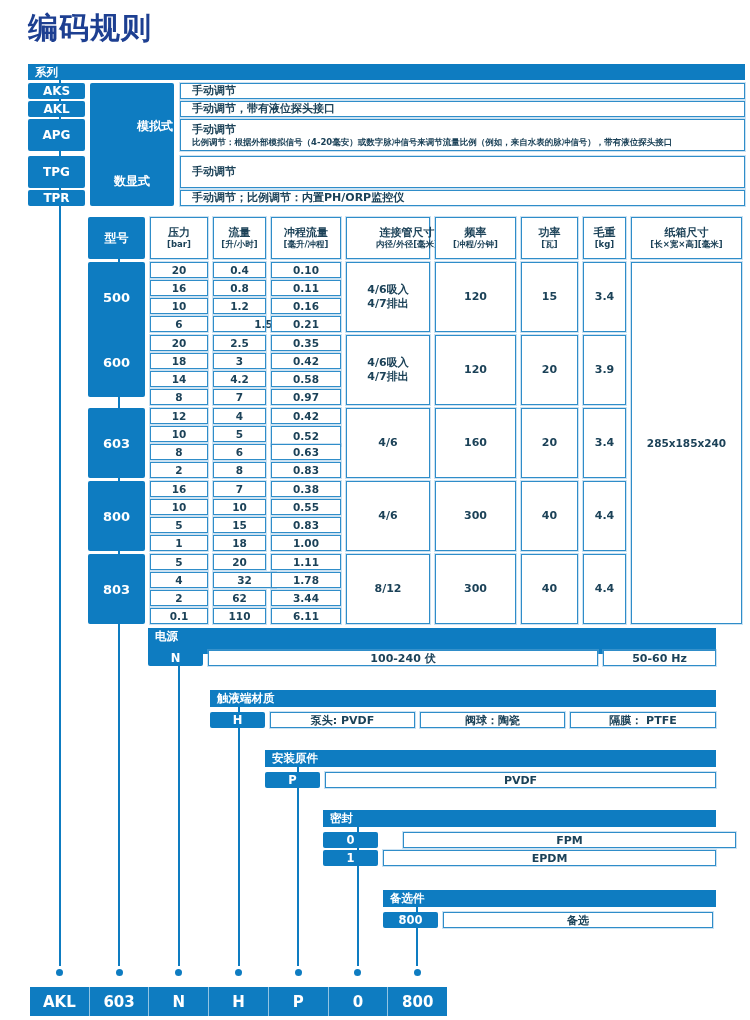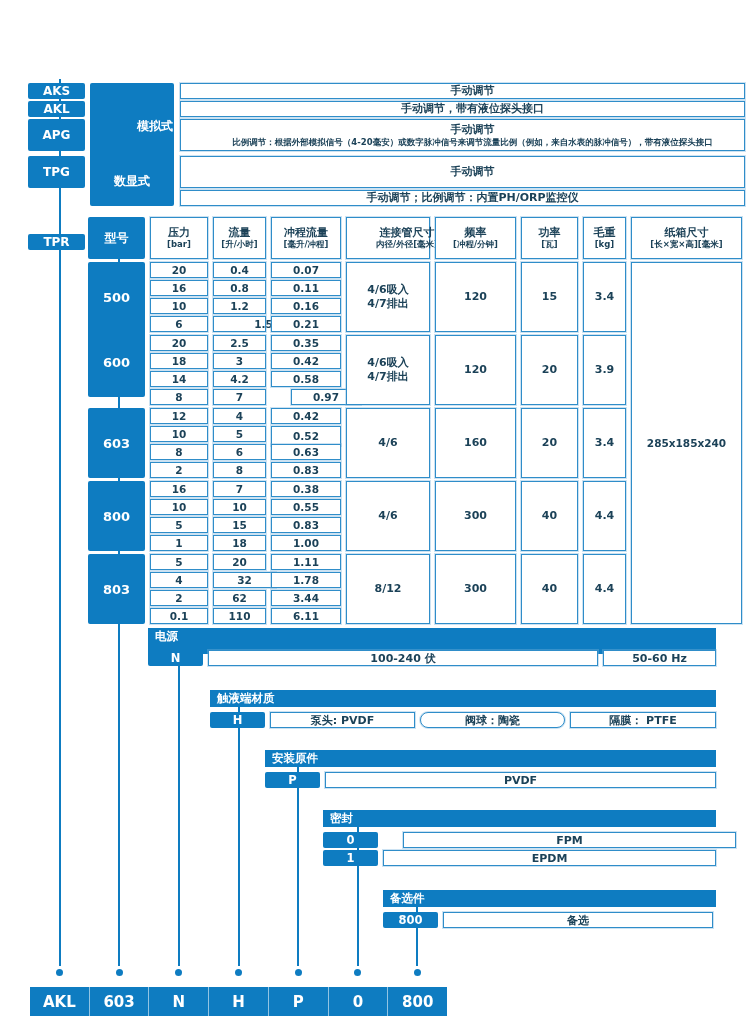--- a/index.html
+++ b/index.html
@@ -13,21 +13,21 @@
   body{font-family:"DejaVu Sans","Liberation Sans",sans-serif;}
   #page{position:relative;width:750px;height:1020px;background:#fff;overflow:hidden;}
   .abs{position:absolute;box-sizing:border-box;}
   #page-title{left:28px;top:8px;font-size:30px;font-weight:800;color:var(--title);letter-spacing:1px;}
   .bar{background:var(--blue);color:#fff;font-weight:700;font-size:11.5px;line-height:16px;padding-left:7px;z-index:2;}
   .key{background:var(--blue);color:#fff;font-weight:700;text-align:left;border-radius:2px;
        display:flex;align-items:center;justify-content:center;font-size:11.5px;z-index:2;}
   .box{background:#fff;border:1px solid var(--blue-border);box-shadow:0 0 0 1px var(--blue-halo);
        display:flex;align-items:center;justify-content:center;
        font-size:11px;font-weight:700;color:var(--ink);z-index:2;}
-  .box.vleft{justify-content:flex-start;padding-left:20px;flex-direction:column;align-items:center;}
+  .box.vleft{justify-content:flex-start;padding-left:11px;flex-direction:column;align-items:flex-start;}
   .l1{font-size:11px;font-weight:700;color:var(--ink);line-height:14px;white-space:nowrap;}
   .l2{font-size:8.5px;font-weight:700;color:var(--ink);line-height:10px;white-space:nowrap;}
   .cellsm{background:#fff;border:1px solid var(--blue-border);box-shadow:0 0 0 1px var(--blue-halo);
        display:flex;align-items:center;justify-content:center;
        font-size:10.5px;font-weight:700;color:var(--ink);z-index:2;}
   .hdr{background:#fff;border:1px solid var(--blue-border);box-shadow:0 0 0 1px var(--blue-halo);
        display:flex;flex-direction:column;align-items:center;justify-content:center;z-index:2;}
   .hdr .h1{font-size:11px;font-weight:700;color:var(--ink);line-height:13px;white-space:nowrap;}
   .hdr .h2{font-size:8.5px;font-weight:700;color:var(--ink);line-height:11px;white-space:nowrap;}
   .model{background:var(--blue);color:#fff;font-weight:800;font-size:13px;border-radius:2px;
@@ -37,20 +37,22 @@
   .dot{background:var(--blue);width:7px;height:7px;border-radius:50%;z-index:1;}
   #code-bar{left:30px;top:987px;width:417px;height:29px;background:var(--blue);display:flex;z-index:2;}
   .seg{flex:1;display:flex;align-items:center;justify-content:center;
        color:#fff;font-weight:800;font-size:15px;}
   .seg + .seg{border-left:1px solid rgba(255,255,255,.55);}
 </style>
 </head>
 <body>
 
 <div id="page">
+  <div class="abs" id="page-title">编码规则</div>
+  <div class="abs bar" id="series-bar" style="left:28px;top:64px;width:717px;height:16px;">系列</div>
   <div id="built">
       <div class="line abs" style="left: 58.8px; top: 79px; width: 2px; height: 887px;"></div>
       <div class="dot abs" style="left: 56.3px; top: 969px; width: 7px; height: 7px;"></div>
       <div class="line abs" style="left: 118.4px; top: 259px; width: 2px; height: 707px;"></div>
       <div class="dot abs" style="left: 115.9px; top: 969px; width: 7px; height: 7px;"></div>
       <div class="line abs" style="left: 177.9px; top: 645px; width: 2px; height: 321px;"></div>
       <div class="dot abs" style="left: 175.4px; top: 969px; width: 7px; height: 7px;"></div>
       <div class="line abs" style="left: 237.5px; top: 707px; width: 2px; height: 259px;"></div>
       <div class="dot abs" style="left: 235px; top: 969px; width: 7px; height: 7px;"></div>
       <div class="line abs" style="left: 297.1px; top: 767px; width: 2px; height: 199px;"></div>
@@ -71,21 +73,21 @@
       <div class="key abs" style="left: 28px; top: 119px; width: 57px; height: 32px; font-size: 12px;">APG</div>
       <div class="box vleft abs" style="left: 180px; top: 119px; width: 565px; height: 32px; justify-content: center;">
         <div class="l1">手动调节</div>
         <div class="l2">比例调节：根据外部模拟信号（4-20毫安）或数字脉冲信号来调节流量比例（例如，来自水表的脉冲信号），带有液位探头接口</div>
       </div>
       <div class="key abs" style="left: 90px; top: 156px; width: 84px; height: 50px; font-size: 12px;">数显式</div>
       <div class="key abs" style="left: 28px; top: 156px; width: 57px; height: 32px; font-size: 12px;">TPG</div>
       <div class="box vleft abs" style="left: 180px; top: 156px; width: 565px; height: 32px; justify-content: center;">
         <div class="l1">手动调节</div>
       </div>
-      <div class="key abs" style="left: 28px; top: 190px; width: 57px; height: 16px; font-size: 12px; margin-top: 44px;">TPR</div>
+      <div class="key abs" style="left: 28px; top: 190px; width: 57px; height: 16px; font-size: 12px;">TPR</div>
       <div class="box vleft abs" style="left: 180px; top: 190px; width: 565px; height: 16px; justify-content: center;">
         <div class="l1">手动调节；比例调节：内置PH/ORP监控仪</div>
       </div>
       <div class="model abs" style="left: 88px; top: 217px; width: 57px; height: 42px;">
         <div style="font-size: 12px;">型号</div>
       </div>
       <div class="hdr abs" style="left: 150px; top: 217px; width: 58px; height: 42px;">
         <div class="h1">压力</div>
         <div class="h2">[bar]</div>
       </div>
@@ -119,21 +121,21 @@
       </div>
       <div class="model abs" style="left: 88px; top: 262px; width: 57px; height: 70px;">500</div>
       <div class="cellsm abs" style="left: 150px; top: 262px; width: 58px; height: 16px;">20</div>
       <div class="cellsm abs" style="left: 150px; top: 280px; width: 58px; height: 16px;">16</div>
       <div class="cellsm abs" style="left: 150px; top: 298px; width: 58px; height: 16px;">10</div>
       <div class="cellsm abs" style="left: 150px; top: 316px; width: 58px; height: 16px;">6</div>
       <div class="cellsm abs" style="left: 213px; top: 262px; width: 53px; height: 16px;">0.4</div>
       <div class="cellsm abs" style="left: 213px; top: 280px; width: 53px; height: 16px;">0.8</div>
       <div class="cellsm abs" style="left: 213px; top: 298px; width: 53px; height: 16px;">1.2</div>
       <div class="cellsm abs" style="left: 213px; top: 316px; width: 53px; height: 16px; padding-left: 48px;">1.5</div>
-      <div class="cellsm abs" style="left: 271px; top: 262px; width: 70px; height: 16px;">0.07</div>
+      <div class="cellsm abs" style="left: 271px; top: 262px; width: 70px; height: 16px;">0.10</div>
       <div class="cellsm abs" style="left: 271px; top: 280px; width: 70px; height: 16px;">0.11</div>
       <div class="cellsm abs" style="left: 271px; top: 298px; width: 70px; height: 16px;">0.16</div>
       <div class="cellsm abs" style="left: 271px; top: 316px; width: 70px; height: 16px;">0.21</div>
       <div class="box mergecell abs" style="left: 346px; top: 262px; width: 84px; height: 70px;">
         <div class="l1">4/6吸入</div>
         <div class="l1">4/7排出</div>
       </div>
       <div class="box mergecell abs" style="left: 435px; top: 262px; width: 81px; height: 70px;">
         <div class="l1">120</div>
       </div>
@@ -148,21 +150,21 @@
       <div class="cellsm abs" style="left: 150px; top: 353px; width: 58px; height: 16px;">18</div>
       <div class="cellsm abs" style="left: 150px; top: 371px; width: 58px; height: 16px;">14</div>
       <div class="cellsm abs" style="left: 150px; top: 389px; width: 58px; height: 16px;">8</div>
       <div class="cellsm abs" style="left: 213px; top: 335px; width: 53px; height: 16px;">2.5</div>
       <div class="cellsm abs" style="left: 213px; top: 353px; width: 53px; height: 16px;">3</div>
       <div class="cellsm abs" style="left: 213px; top: 371px; width: 53px; height: 16px;">4.2</div>
       <div class="cellsm abs" style="left: 213px; top: 389px; width: 53px; height: 16px;">7</div>
       <div class="cellsm abs" style="left: 271px; top: 335px; width: 70px; height: 16px;">0.35</div>
       <div class="cellsm abs" style="left: 271px; top: 353px; width: 70px; height: 16px;">0.42</div>
       <div class="cellsm abs" style="left: 271px; top: 371px; width: 70px; height: 16px;">0.58</div>
-      <div class="cellsm abs" style="left: 271px; top: 389px; width: 70px; height: 16px; margin-left: 20px;">0.97</div>
+      <div class="cellsm abs" style="left: 271px; top: 389px; width: 70px; height: 16px;">0.97</div>
       <div class="box mergecell abs" style="left: 346px; top: 335px; width: 84px; height: 70px;">
         <div class="l1">4/6吸入</div>
         <div class="l1">4/7排出</div>
       </div>
       <div class="box mergecell abs" style="left: 435px; top: 335px; width: 81px; height: 70px;">
         <div class="l1">120</div>
       </div>
       <div class="box mergecell abs" style="left: 521px; top: 335px; width: 57px; height: 70px;">
         <div class="l1">20</div>
       </div>
@@ -245,21 +247,21 @@
         <div class="l1">4.4</div>
       </div>
       <div class="box abs" style="left: 631px; top: 262px; width: 111px; height: 362px; font-size: 10.5px;">285x185x240</div>
       <div class="bar abs" style="left: 148px; top: 628px; width: 568px; height: 26px;">电源</div>
       <div class="key abs" style="left: 148px; top: 650px; width: 55px; height: 16px;">N</div>
       <div class="box abs" style="left: 208px; top: 650px; width: 390px; height: 16px;">100-240 伏</div>
       <div class="box abs" style="left: 603px; top: 650px; width: 113px; height: 16px;">50-60 Hz</div>
       <div class="bar abs" style="left: 210px; top: 690px; width: 506px; height: 17px;">触液端材质</div>
       <div class="key abs" style="left: 210px; top: 712px; width: 55px; height: 16px;">H</div>
       <div class="box abs" style="left: 270px; top: 712px; width: 145px; height: 16px;">泵头: PVDF</div>
-      <div class="box abs" style="left: 420px; top: 712px; width: 145px; height: 16px; border-radius: 8px;">阀球：陶瓷</div>
+      <div class="box abs" style="left: 420px; top: 712px; width: 145px; height: 16px;">阀球：陶瓷</div>
       <div class="box abs" style="left: 570px; top: 712px; width: 146px; height: 16px;">隔膜： PTFE</div>
       <div class="bar abs" style="left: 265px; top: 750px; width: 451px; height: 17px;">安装原件</div>
       <div class="key abs" style="left: 265px; top: 772px; width: 55px; height: 16px;">P</div>
       <div class="box abs" style="left: 325px; top: 772px; width: 391px; height: 16px;">PVDF</div>
       <div class="bar abs" style="left: 323px; top: 810px; width: 393px; height: 17px;">密封</div>
       <div class="key abs" style="left: 323px; top: 832px; width: 55px; height: 16px;">0</div>
       <div class="box abs" style="left: 383px; top: 832px; width: 333px; height: 16px; margin-left: 20px;">FPM</div>
       <div class="key abs" style="left: 323px; top: 850px; width: 55px; height: 16px;">1</div>
       <div class="box abs" style="left: 383px; top: 850px; width: 333px; height: 16px;">EPDM</div>
       <div class="bar abs" style="left: 383px; top: 890px; width: 333px; height: 17px;">备选件</div>

